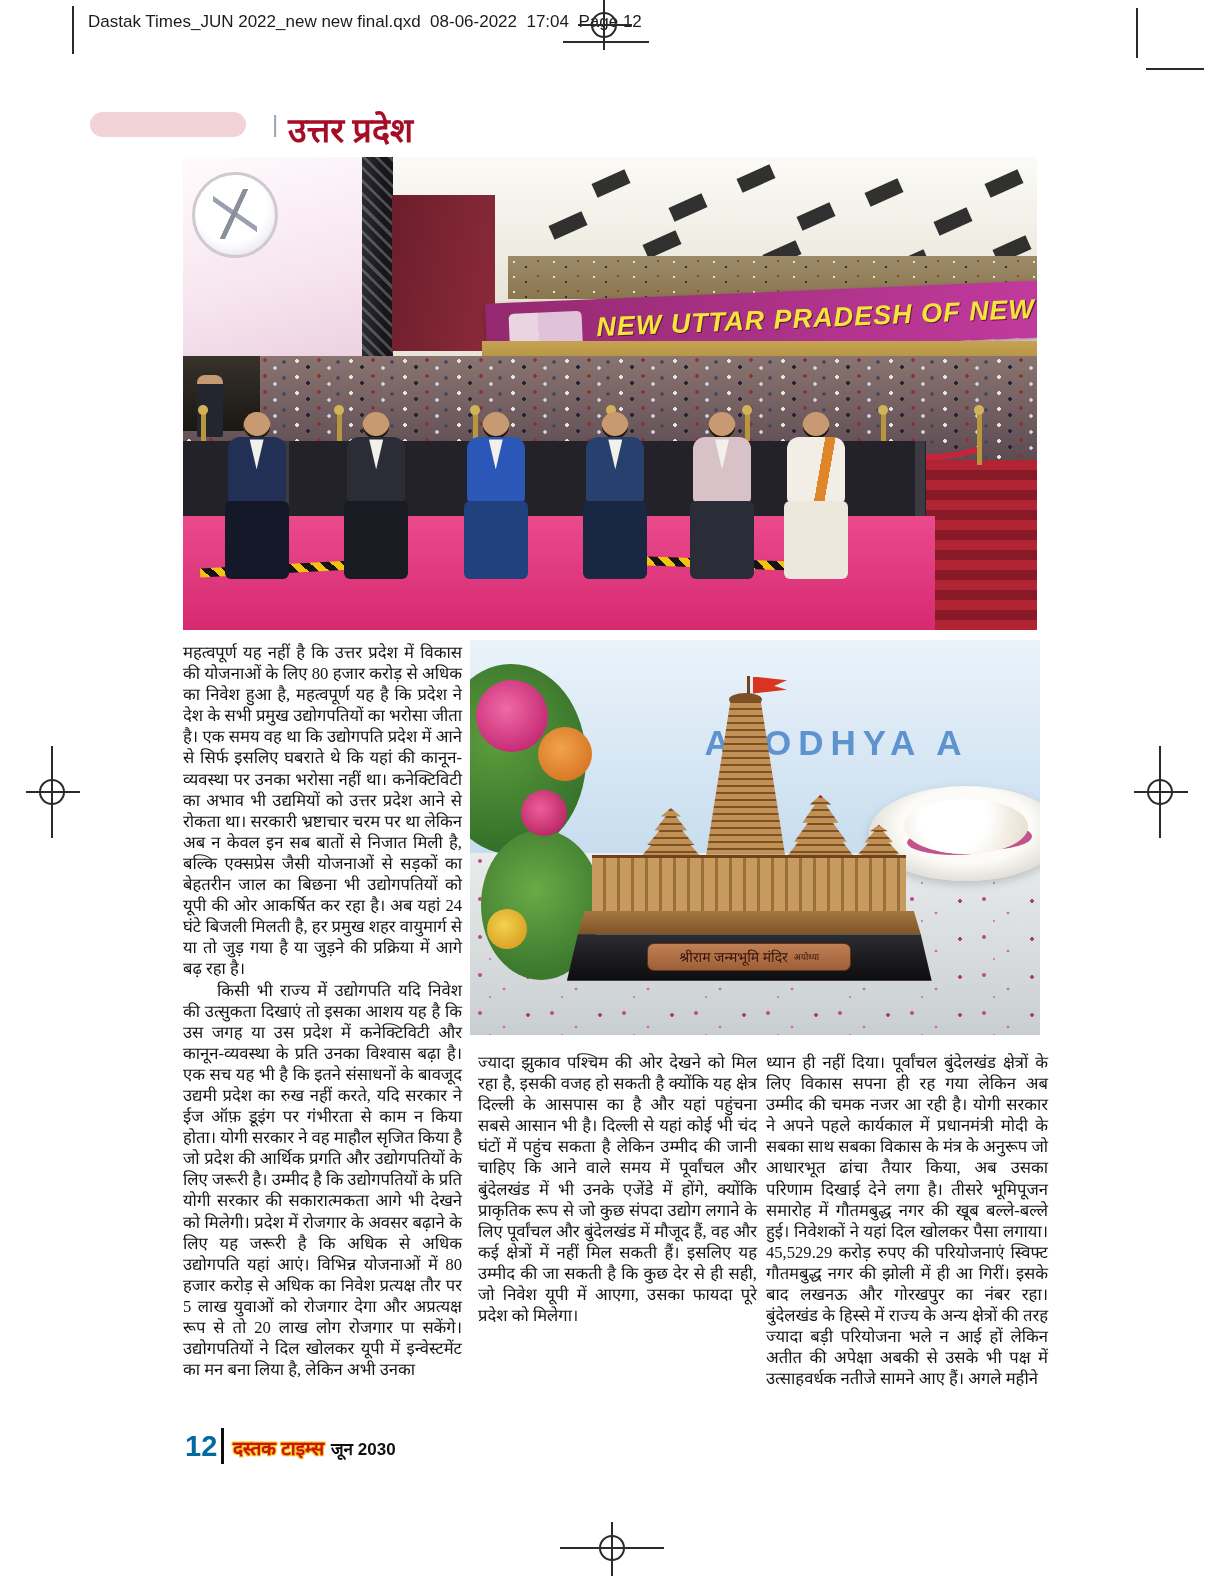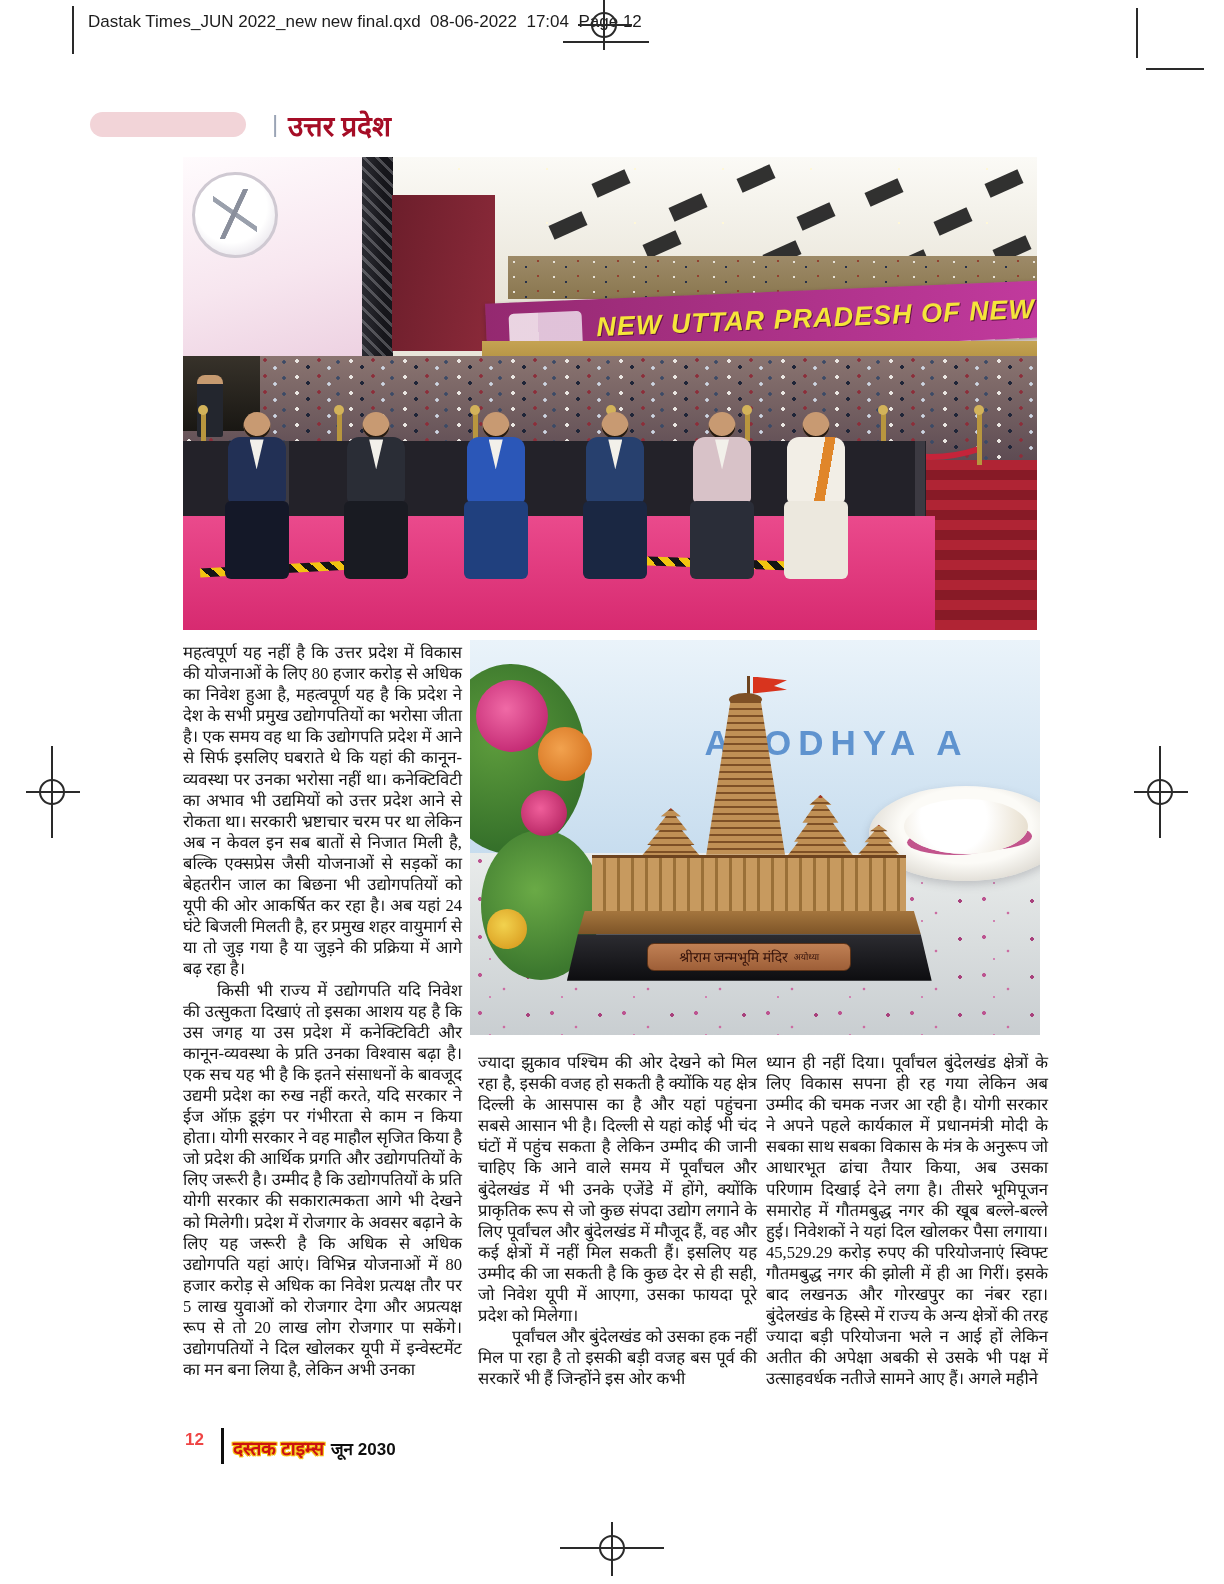--- a/index.html
+++ b/index.html
@@ -16,21 +16,21 @@
   }
   .mark { position:absolute; background:#2a2a2a; }
   .reg { position:absolute; }
   .reg .c { position:absolute; width:26px; height:26px; border:2px solid #2a2a2a; border-radius:50%; background:transparent; }
   .reg .v { position:absolute; width:2px; background:#2a2a2a; }
   .reg .h { position:absolute; height:2px; background:#2a2a2a; }
   
   .section-header { position:absolute; left:90px; top:106px; height:34px; }
   .pill { position:absolute; left:0; top:6px; width:156px; height:25px; border-radius:13px; background:var(--pill-pink,#f2d4d8); }
   .sec-sep { position:absolute; left:182px; top:4px; font-size:24px; color:#9aa4b5; font-family:"Liberation Sans",sans-serif; }
-  .sec-title { position:absolute; left:198px; top:0; font-size:28px; font-weight:bold; color:var(--accent-red,#a50d26); white-space:nowrap; }
+  .sec-title { position:absolute; left:198px; top:0; font-size:34px; font-weight:bold; color:var(--accent-red,#a50d26); white-space:nowrap; }
   
   .photo1 { position:absolute; left:183px; top:157px; width:854px; height:473px; overflow:hidden; background:#e9e5da; }
   .ceiling { position:absolute; left:0; top:0; width:100%; height:32%;
     background:
       radial-gradient(circle 2px at 12px 12px, #fff8d8 55%, transparent 60%),
       linear-gradient(180deg,#fbfaf6,#e7e3d6);
     background-size:88px 54px,100% 100%; }
   .tile { position:absolute; width:36px; height:15px; background:#20201f; transform:rotate(-24deg); opacity:.92; }
   .screen { position:absolute; left:0; top:0; width:21%; height:45%;
     background:linear-gradient(165deg,#fffbfd 0%,#f7e6ef 55%,#eccfe0 100%); }
@@ -139,21 +139,21 @@
   .plaque .main { font-weight:normal; font-size:14px; white-space:nowrap; }
   .plaque .small { font-size:9px; white-space:nowrap; }
   
   .col { position:absolute; text-align:justify; font-size:16.6px; line-height:21.1px; color:#131313; }
   .col p.indent { text-indent:34px; }
   .col1 { left:183px; top:642px;  width:279px; height:782px; }
   .col2 { left:478px; top:1052px; width:279px; height:372px; }
   .col3 { left:766px; top:1052px; width:282px; height:372px; }
   
   .footer { position:absolute; left:185px; top:1428px; height:40px; font-family:"Liberation Sans",sans-serif; }
-  .pagenum { position:absolute; left:0; top:2px; font-size:17px; font-weight:bold; color:#ef4444; }
+  .pagenum { position:absolute; left:0; top:2px; font-size:29px; font-weight:bold; color:#0369a1; }
   .fdiv { position:absolute; left:36px; top:0; width:3px; height:36px; background:#0e0e0e; }
   .flogo { position:absolute; left:48px; top:7px; font-size:19px; font-weight:bold; color:var(--logo-red,#cc1111);
     text-shadow:-1px -1px 0 var(--logo-yellow,#f5c518), 1px -1px 0 var(--logo-yellow,#f5c518),
                 -1px 1px 0 var(--logo-yellow,#f5c518), 1px 1px 0 var(--logo-yellow,#f5c518); white-space:nowrap; }
   .fissue { position:absolute; left:146px; top:9px; font-size:17px; font-weight:bold; color:#0e0e0e; white-space:nowrap; }
 </style>
 </head>
 <body>
 
 <div class="page">
@@ -311,21 +311,20 @@
       <div class="plinth"></div>
       <div class="plaque">
         <span class="main">श्रीराम जन्मभूमि मंदिर</span>
         <span class="small">अयोध्या</span>
       </div>
     </div>
   </figure>
 
   <div class="col col2">
     <p>ज्यादा  झुकाव पश्चिम की ओर देखने को मिल रहा है, इसकी वजह हो सकती है क्योंकि यह क्षेत्र दिल्ली के आसपास का है और यहां पहुंचना सबसे आसान भी है। दिल्ली से यहां कोई भी चंद घंटों में पहुंच सकता है लेकिन उम्मीद की जानी चाहिए कि आने वाले समय में पूर्वांचल और बुंदेलखंड में भी उनके एजेंडे में होंगे, क्योंकि प्राकृतिक रूप से जो कुछ संपदा उद्योग लगाने के लिए पूर्वांचल और बुंदेलखंड में मौजूद हैं, वह और कई क्षेत्रों में नहीं मिल सकती हैं। इसलिए यह उम्मीद की जा सकती है कि कुछ देर से ही सही, जो निवेश यूपी में आएगा, उसका फायदा पूरे प्रदेश को मिलेगा।</p>
-    <p class="indent">पूर्वांचल और बुंदेलखंड को उसका हक नहीं मिल पा रहा है तो इसकी बड़ी वजह बस पूर्व की सरकारें भी हैं जिन्होंने इस ओर कभी</p>
   </div>
   <div class="col col3">
     <p>ध्यान ही नहीं दिया। पूर्वांचल बुंदेलखंड क्षेत्रों के लिए विकास सपना ही रह गया लेकिन अब उम्मीद की चमक नजर आ रही है। योगी सरकार ने अपने पहले कार्यकाल में प्रधानमंत्री मोदी के सबका साथ सबका विकास के मंत्र के अनुरूप जो आधारभूत ढांचा तैयार किया, अब उसका परिणाम दिखाई देने लगा है। तीसरे भूमिपूजन समारोह में गौतमबुद्ध नगर की खूब बल्ले-बल्ले हुई। निवेशकों ने यहां दिल खोलकर पैसा लगाया। 45,529.29 करोड़ रुपए की परियोजनाएं स्विफ्ट गौतमबुद्ध नगर की झोली में ही आ गिरीं। इसके बाद लखनऊ और गोरखपुर का नंबर रहा। बुंदेलखंड के हिस्से में राज्य के अन्य क्षेत्रों की तरह ज्यादा बड़ी परियोजना भले न आई हों लेकिन अतीत की अपेक्षा अबकी से उसके भी पक्ष में उत्साहवर्धक नतीजे सामने आए हैं। अगले महीने</p>
   </div>
 
   <div class="footer">
     <span class="pagenum">12</span>
     <span class="fdiv"></span>
     <span class="flogo">दस्तक टाइम्स</span>
     <span class="fissue">जून 2030</span>

